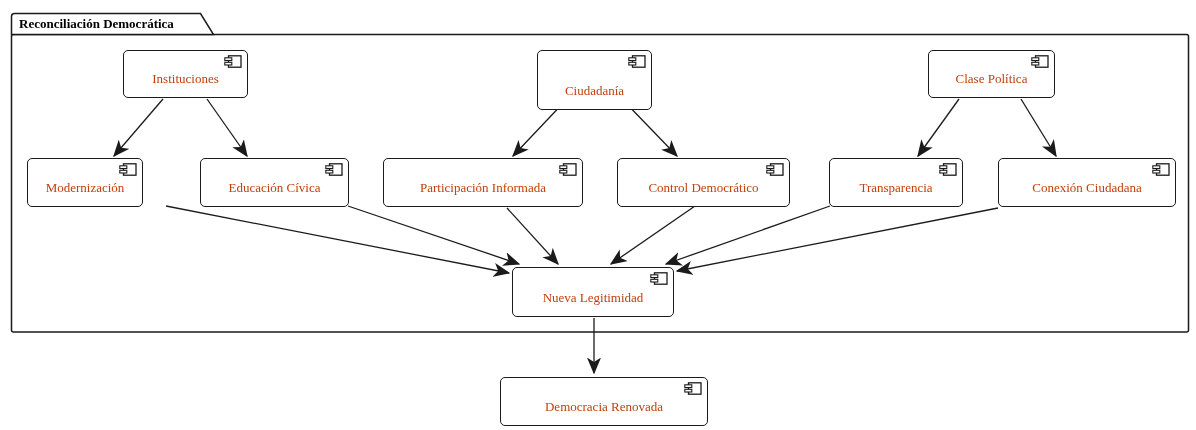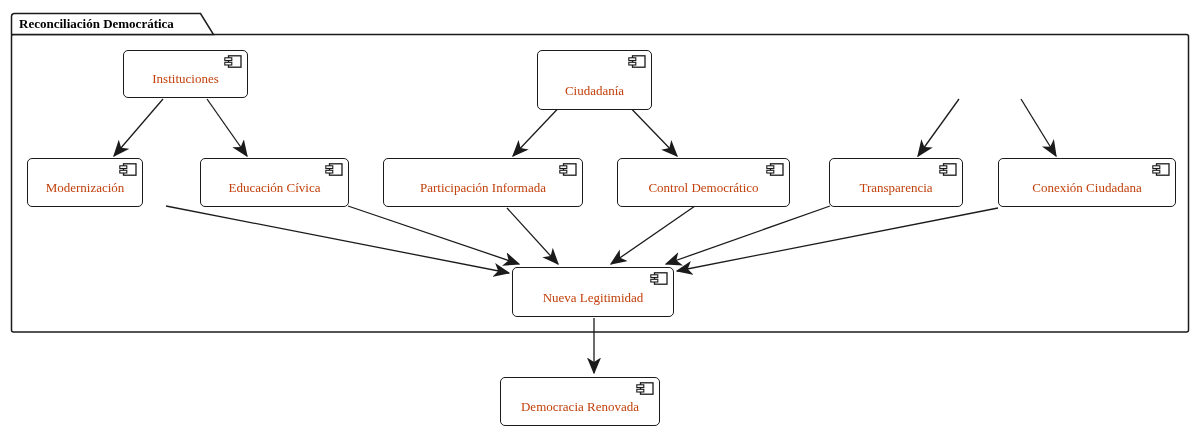--- a/index.html
+++ b/index.html
@@ -70,20 +70,28 @@
 
   <div class="node" style="left:537px;top:50px;width:115px;height:60px">
     <span class="cicon"><svg width="18" height="13" viewBox="0 0 18 13">
           <rect x="4.5" y="0.8" width="12.5" height="11.4" fill="#fff" stroke="#1b1b1b" stroke-width="1.3"></rect>
           <rect x="0.8" y="2.8" width="7" height="2.7" fill="#fff" stroke="#1b1b1b" stroke-width="1.1"></rect>
           <rect x="0.8" y="7.3" width="7" height="2.7" fill="#fff" stroke="#1b1b1b" stroke-width="1.1"></rect>
         </svg></span>
     <span class="nlabel">Ciudadanía</span>
   </div>
 
+  <div class="node" style="left:928px;top:50px;width:127px;height:48px">
+    <span class="cicon"><svg width="18" height="13" viewBox="0 0 18 13">
+          <rect x="4.5" y="0.8" width="12.5" height="11.4" fill="#fff" stroke="#1b1b1b" stroke-width="1.3"></rect>
+          <rect x="0.8" y="2.8" width="7" height="2.7" fill="#fff" stroke="#1b1b1b" stroke-width="1.1"></rect>
+          <rect x="0.8" y="7.3" width="7" height="2.7" fill="#fff" stroke="#1b1b1b" stroke-width="1.1"></rect>
+        </svg></span>
+    <span class="nlabel">Clase Política</span>
+  </div>
 
   <div class="node" style="left:27px;top:158px;width:116px;height:49px">
     <span class="cicon"><svg width="18" height="13" viewBox="0 0 18 13">
           <rect x="4.5" y="0.8" width="12.5" height="11.4" fill="#fff" stroke="#1b1b1b" stroke-width="1.3"></rect>
           <rect x="0.8" y="2.8" width="7" height="2.7" fill="#fff" stroke="#1b1b1b" stroke-width="1.1"></rect>
           <rect x="0.8" y="7.3" width="7" height="2.7" fill="#fff" stroke="#1b1b1b" stroke-width="1.1"></rect>
         </svg></span>
     <span class="nlabel">Modernización</span>
   </div>
 
@@ -134,21 +142,21 @@
 
   <div class="node" style="left:512px;top:267px;width:162px;height:50px">
     <span class="cicon"><svg width="18" height="13" viewBox="0 0 18 13">
           <rect x="4.5" y="0.8" width="12.5" height="11.4" fill="#fff" stroke="#1b1b1b" stroke-width="1.3"></rect>
           <rect x="0.8" y="2.8" width="7" height="2.7" fill="#fff" stroke="#1b1b1b" stroke-width="1.1"></rect>
           <rect x="0.8" y="7.3" width="7" height="2.7" fill="#fff" stroke="#1b1b1b" stroke-width="1.1"></rect>
         </svg></span>
     <span class="nlabel">Nueva Legitimidad</span>
   </div>
 
-  <div class="node" style="left:500px;top:377px;width:160px;height:49px">
+  <div class="node" style="left:500px;top:377px;width:208px;height:49px">
     <span class="cicon"><svg width="18" height="13" viewBox="0 0 18 13">
           <rect x="4.5" y="0.8" width="12.5" height="11.4" fill="#fff" stroke="#1b1b1b" stroke-width="1.3"></rect>
           <rect x="0.8" y="2.8" width="7" height="2.7" fill="#fff" stroke="#1b1b1b" stroke-width="1.1"></rect>
           <rect x="0.8" y="7.3" width="7" height="2.7" fill="#fff" stroke="#1b1b1b" stroke-width="1.1"></rect>
         </svg></span>
     <span class="nlabel">Democracia Renovada</span>
   </div>
 
 </div>
 

